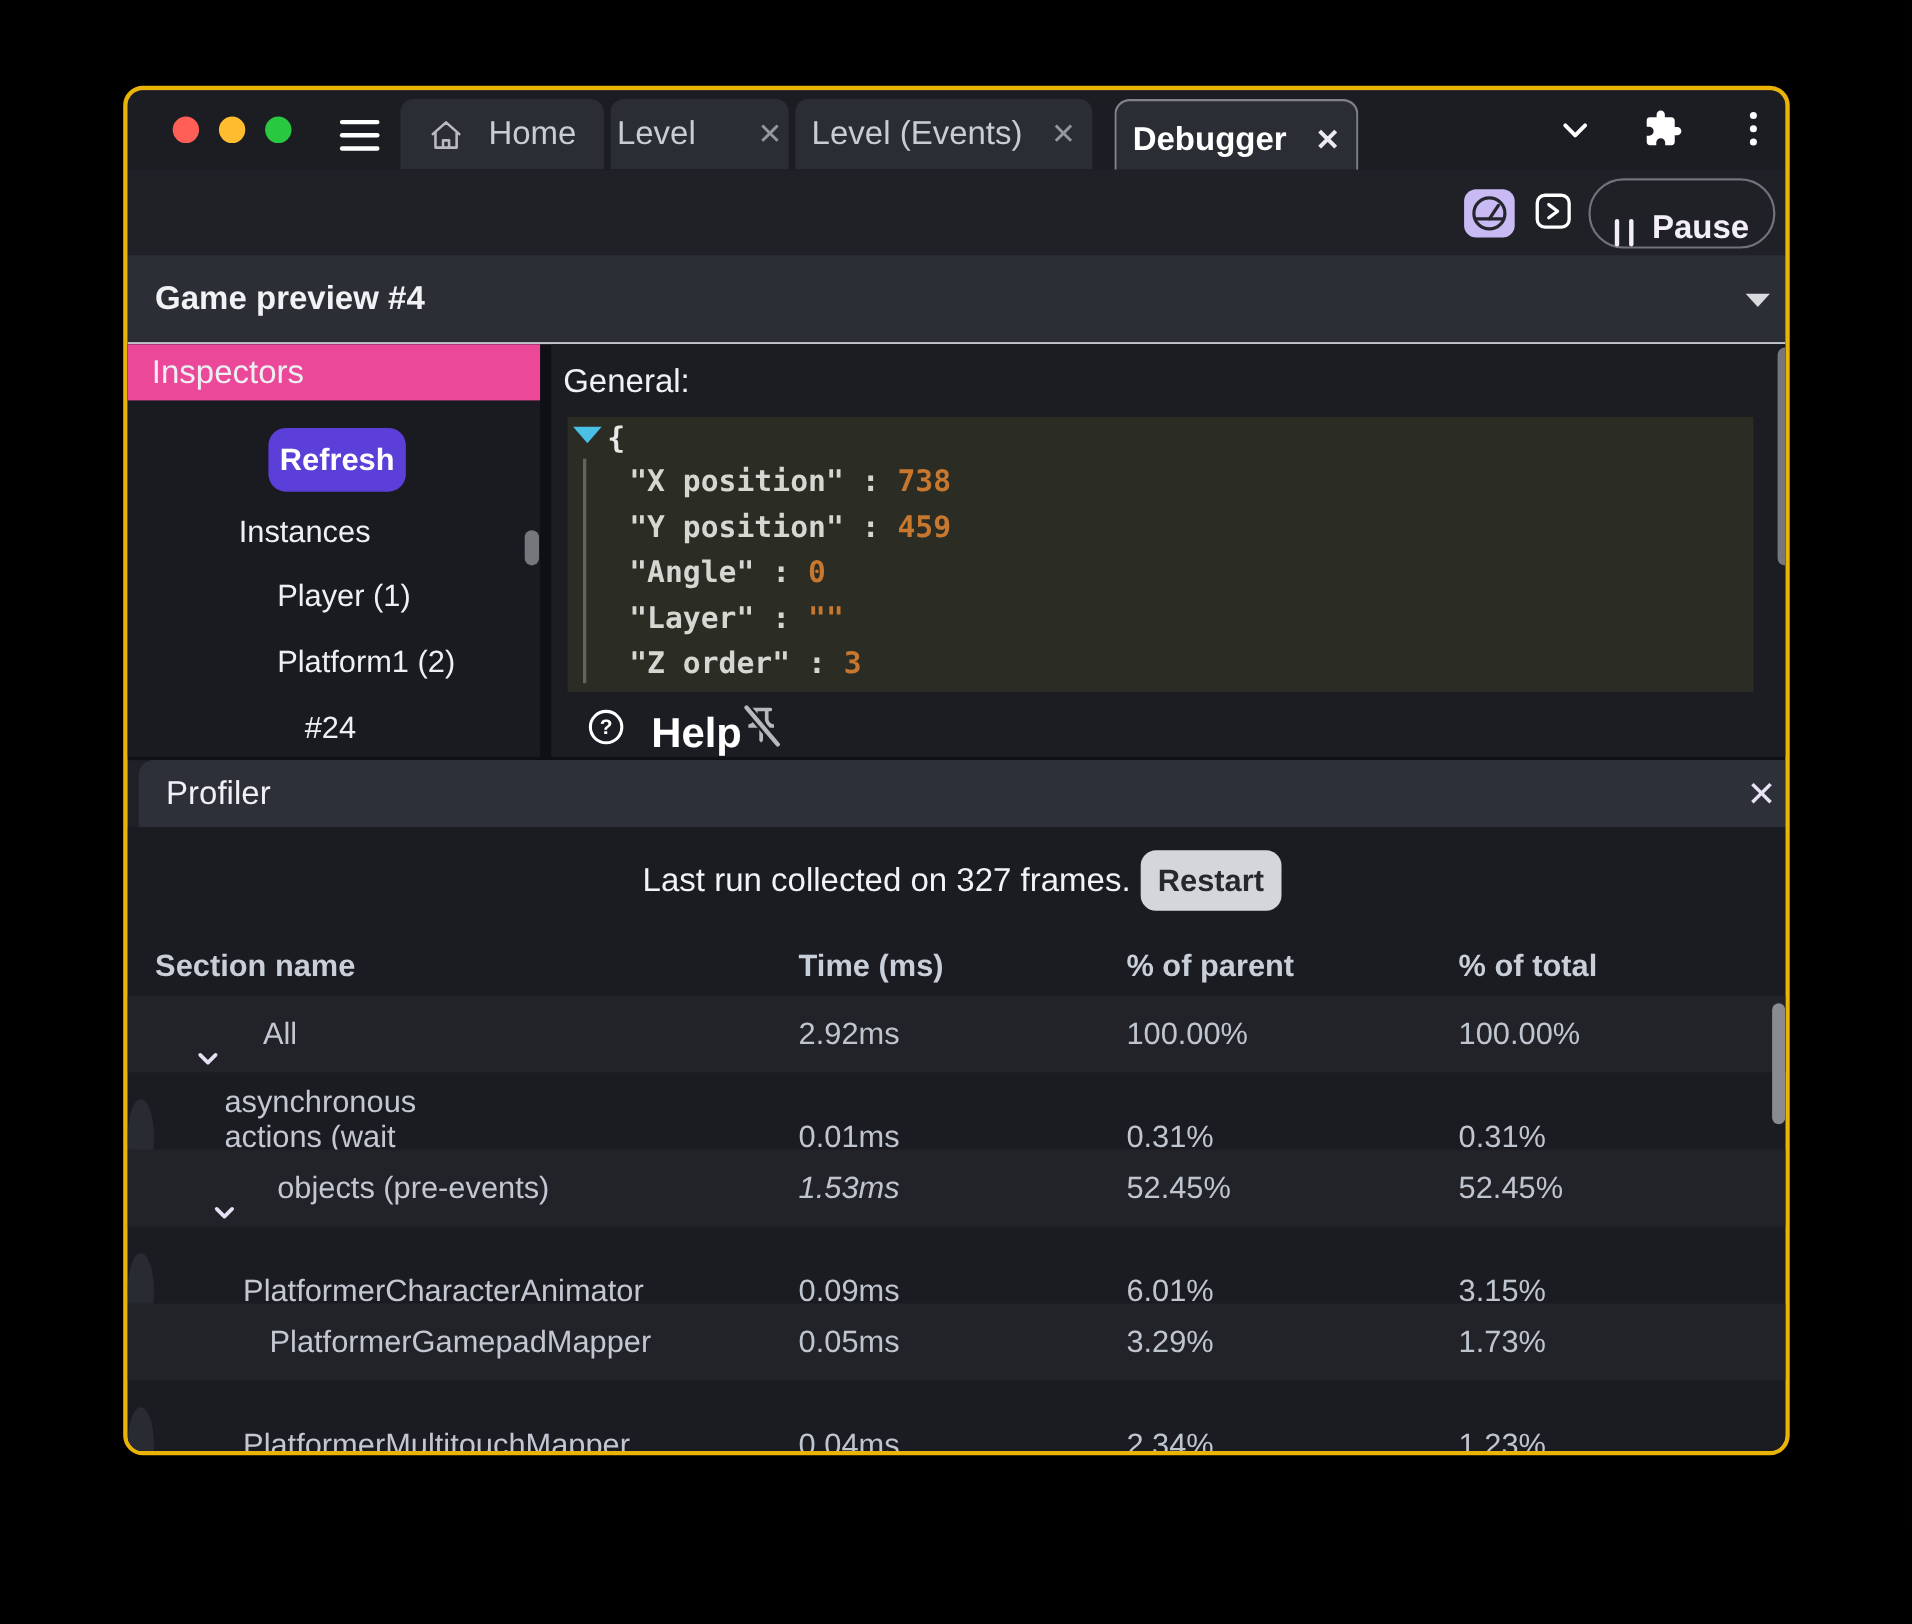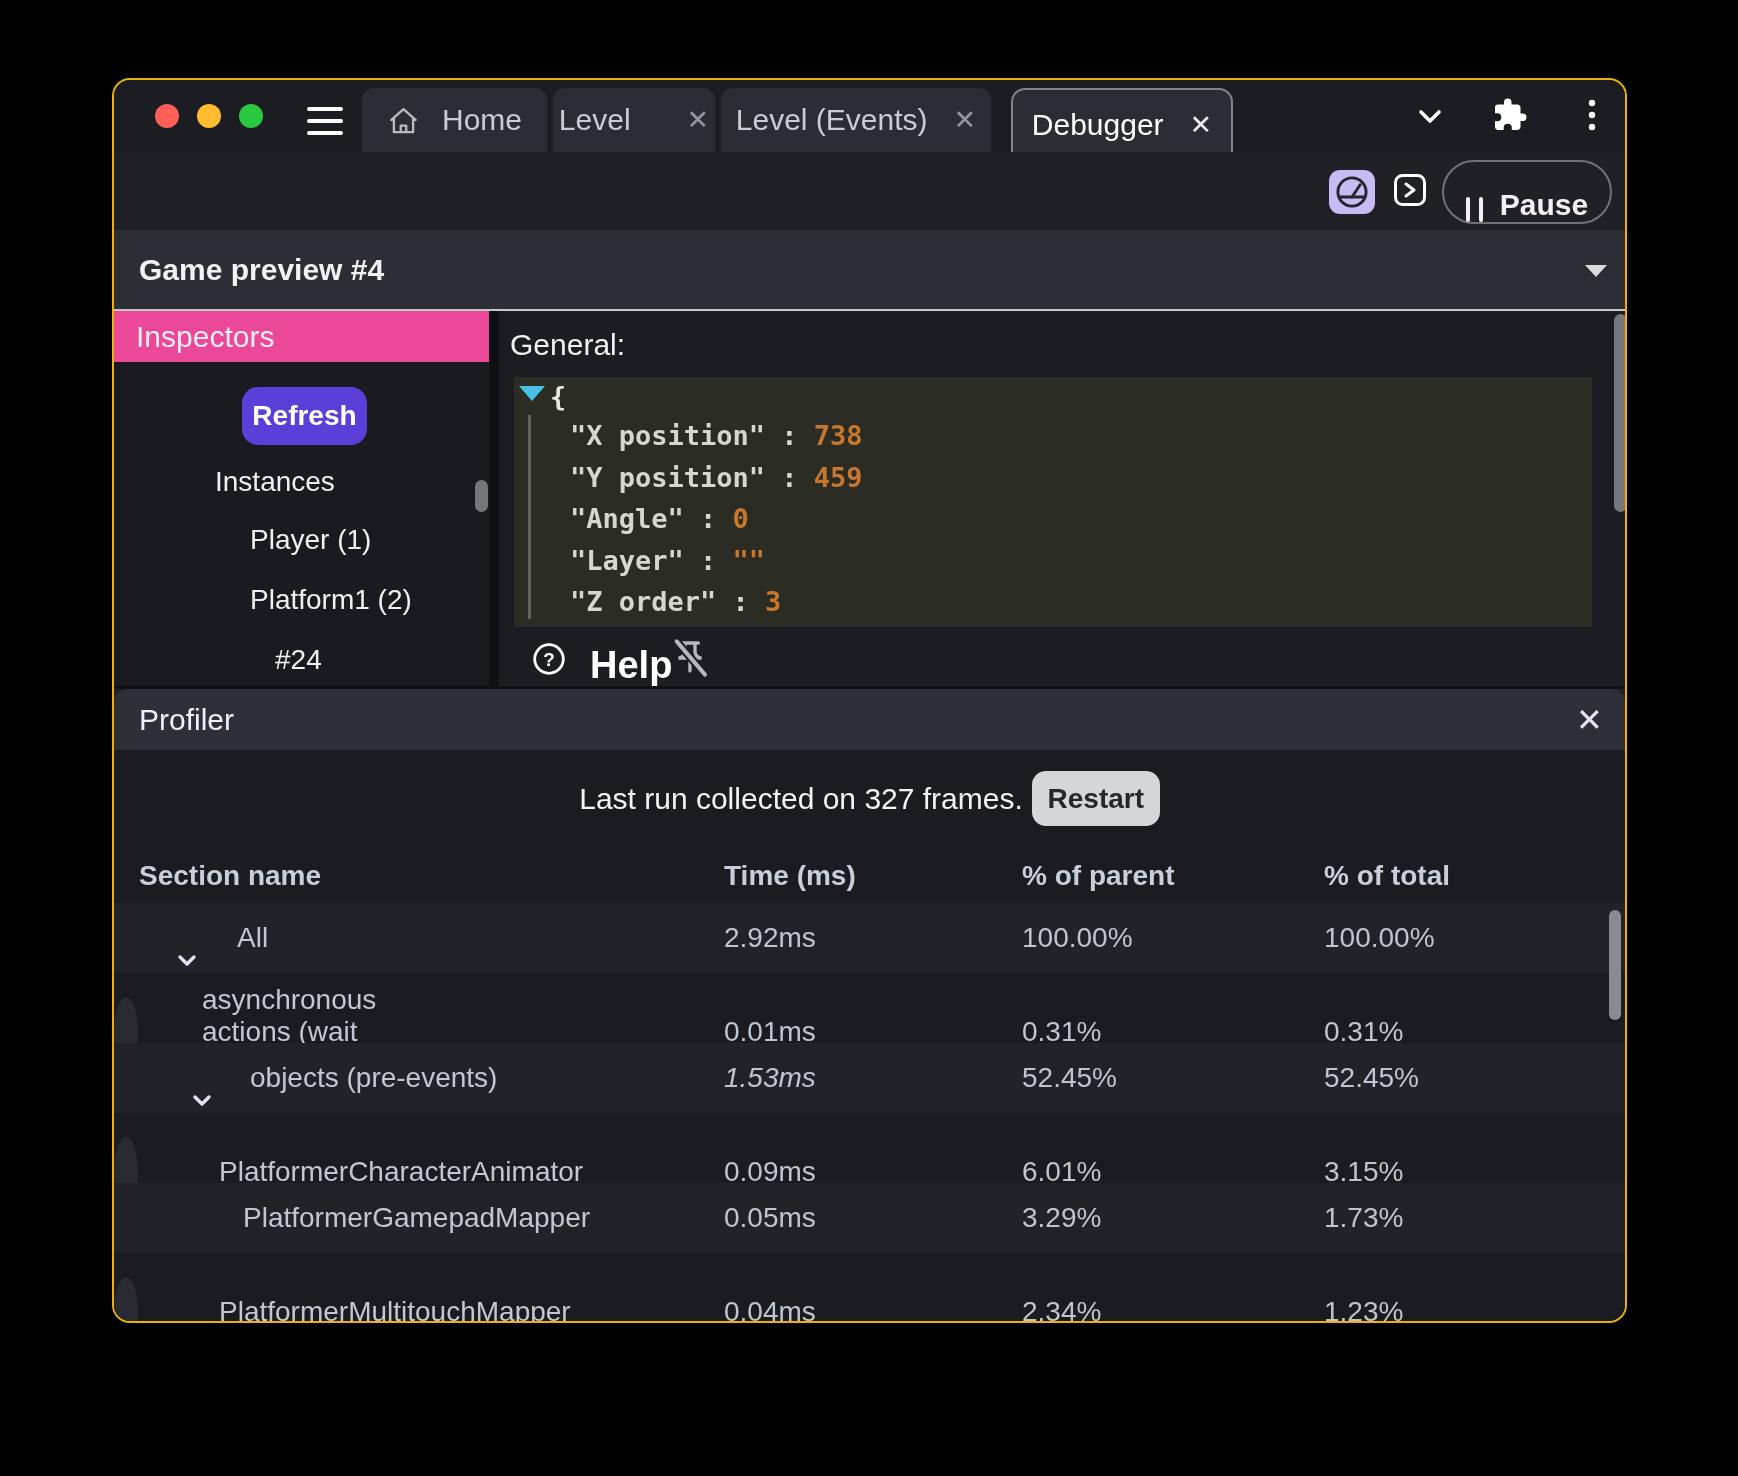--- a/index.html
+++ b/index.html
@@ -1,29 +1,29 @@
 <!DOCTYPE html>
 <html><head>
 <meta charset="utf-8">
 <style>
   html,body{margin:0;padding:0;background:#000;}
   body{width:1738px;height:1476px;position:relative;overflow:hidden;
        font-family:"Liberation Sans",sans-serif;-webkit-font-smoothing:antialiased;}
   .window{position:absolute;left:112px;top:78px;width:1515px;height:1245px;
-          background:#1f2127;border:2px solid #eab308;border-radius:18px;overflow:hidden;
+          background:#1f2127;border:4px solid #eab308;border-radius:18px;overflow:hidden;
           box-shadow:inset 0 2px 0 rgba(255,255,255,.16);box-sizing:border-box;}
   
   .tabbar{position:absolute;left:0;top:0;width:100%;height:72px;background:#1b1d22;overflow:hidden;}
   .light{position:absolute;top:24px;width:24px;height:24px;border-radius:50%;}
   .hamburger{position:absolute;left:193px;top:27px;width:36px;height:28px;}
   .hamburger i{display:block;height:4px;border-radius:2px;background:#fff;margin-bottom:8px;}
   .tab{position:absolute;top:8px;height:64px;border-radius:12px 12px 0 0;background:#2b2d34;
        display:flex;align-items:center;justify-content:center;box-sizing:border-box;
        color:#c9ccd2;font-size:30px;}
-  .tab.active{border:2px solid #80838b;border-bottom:none;color:#fff;font-weight:400;z-index:2;height:72px;border-radius:14px 14px 0 0;}
+  .tab.active{border:2px solid #80838b;border-bottom:none;color:#fff;font-weight:700;z-index:2;height:72px;border-radius:14px 14px 0 0;}
   .tab .tab-close{margin-left:26px;font-size:27px;color:#95979e;}
   .tab.active .tab-close{color:#ece9f5;}
   .tab .home-ic{margin-right:22px;display:flex;}
   .tbar-ic{position:absolute;display:flex;}
   
   .toolbar{position:absolute;left:0;top:72px;width:100%;height:78px;background:#1f2127;}
   .gauge-btn{position:absolute;left:1215px;top:18px;width:46px;height:44px;border-radius:11px;
              background:#c9baf3;display:flex;align-items:center;justify-content:center;}
   .term-btn{position:absolute;left:1279px;top:21px;width:34px;height:34px;display:flex;}
   .pause-btn{position:absolute;left:1328px;top:8px;width:170px;height:64px;border-radius:32px;
@@ -62,21 +62,21 @@
   .code-lines{position:absolute;left:56px;top:38px;}
   .code-line{height:41.5px;display:flex;align-items:center;font-family:"DejaVu Sans Mono",monospace;
              font-size:27px;font-weight:600;white-space:pre;}
   .code-key,.code-colon{color:#d6d6d3;}
   .code-value{color:#c8772f;}
   .help-icon{position:absolute;left:33px;top:331px;display:flex;}
   .help-label{position:absolute;left:91px;top:333px;color:#fff;font-size:38px;font-weight:700;}
   .pin-icon{position:absolute;left:171px;top:324px;display:flex;}
   .general-scroll{position:absolute;left:1115px;top:3px;width:13px;height:198px;border-radius:7px;background:#75777d;}
   
-  .profiler{position:absolute;left:0;top:609px;width:100%;height:636px;}
+  .profiler{position:absolute;left:0;top:609px;width:100%;height:636px;padding-left:10px;}
   .prof-header{position:relative;height:61px;background:#2e3039;border-radius:14px 14px 0 0;}
   .prof-title{position:absolute;left:25px;top:0;height:61px;display:flex;align-items:center;
               color:#f0f1f4;font-size:30px;font-weight:500;}
   .prof-close{position:absolute;left:1462px;top:0;height:61px;display:flex;align-items:center;
               color:#e8e2f6;font-size:32px;}
   .prof-body{position:absolute;left:0;top:61px;width:100%;height:575px;background:#1a1c21;}
   .status-row{position:absolute;left:0;top:21px;width:100%;display:flex;align-items:center;
               justify-content:center;gap:9px;}
   .status-text{color:#f2f3f5;font-size:30px;}
   .restart-btn{width:128px;height:55px;border-radius:14px;background:#d5d6d9;color:#26282e;

